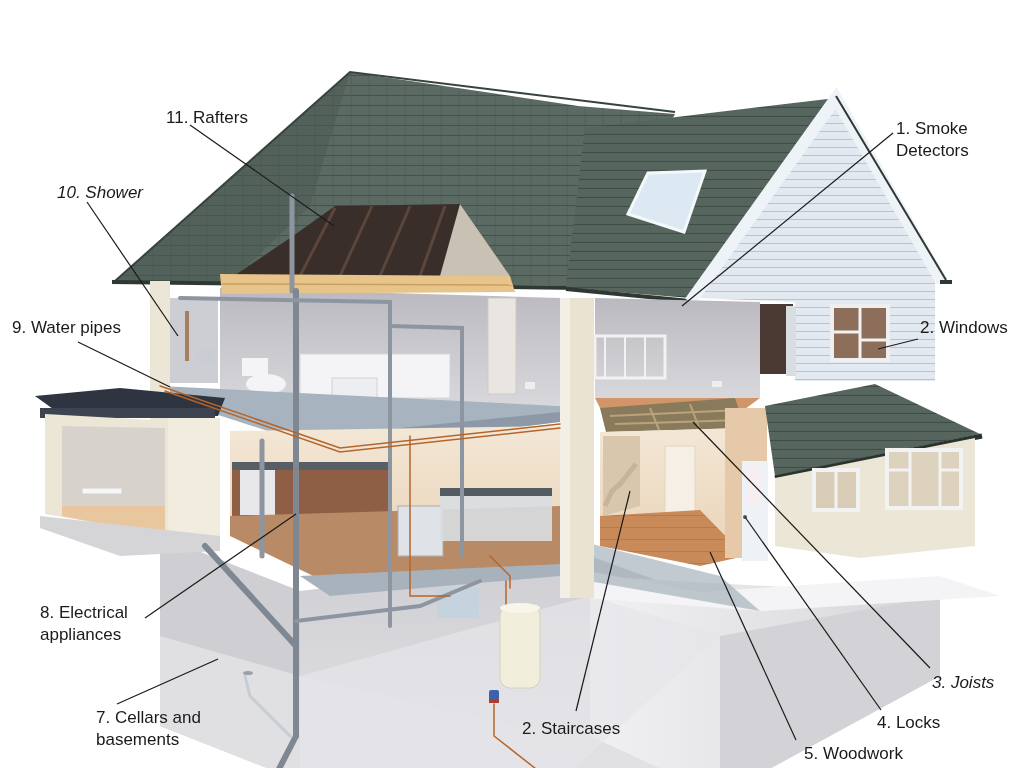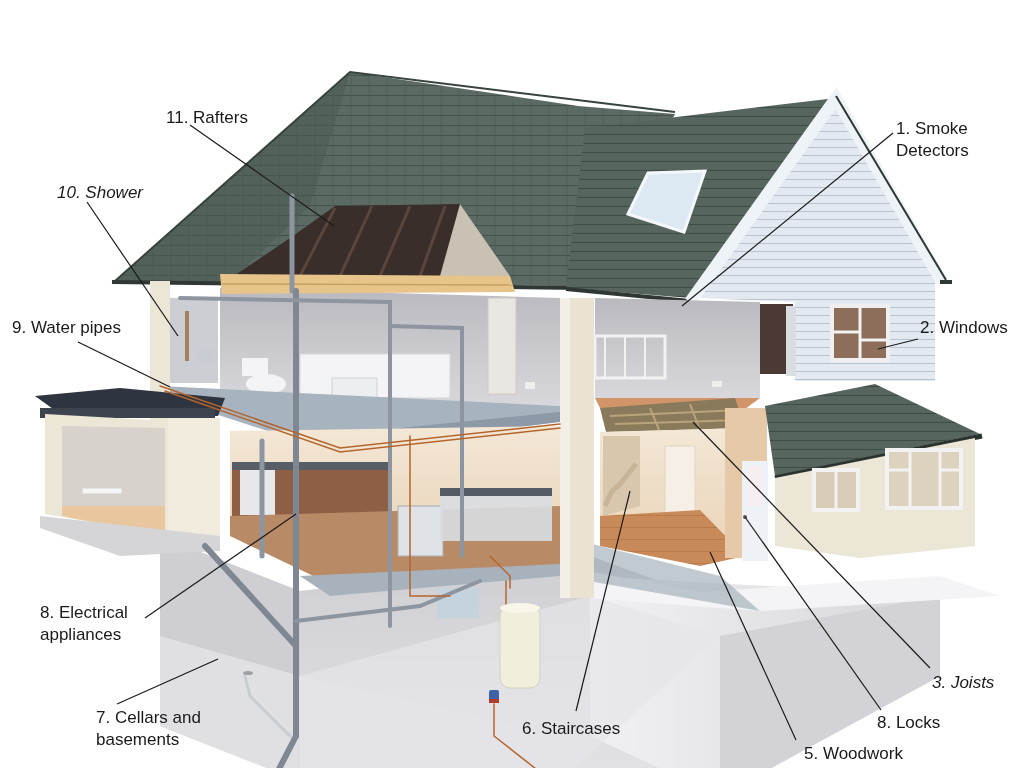--- a/index.html
+++ b/index.html
@@ -246,27 +246,27 @@
       <div>1. Smoke</div>
       <div>Detectors</div>
     </div>
     <div class="label left" style="left:920px;top:281px;">
       <div>2. Windows</div>
     </div>
     <div class="label left" style="left:932px;top:636px;font-style:italic;">
       <div>3. Joists</div>
     </div>
     <div class="label left" style="left:877px;top:676px;">
-      <div>8. Locks</div>
+      <div>4. Locks</div>
     </div>
     <div class="label left" style="left:804px;top:707px;">
       <div>5. Woodwork</div>
     </div>
     <div class="label left" style="left:522px;top:682px;">
-      <div>6. Staircases</div>
+      <div>2. Staircases</div>
     </div>
     <div class="label center" style="left:96px;top:671px;">
       <div>7. Cellars and</div>
       <div>basements</div>
     </div>
     <div class="label center" style="left:40px;top:566px;">
       <div>8. Electrical</div>
       <div>appliances</div>
     </div>
     <div class="label left" style="left:12px;top:281px;">

